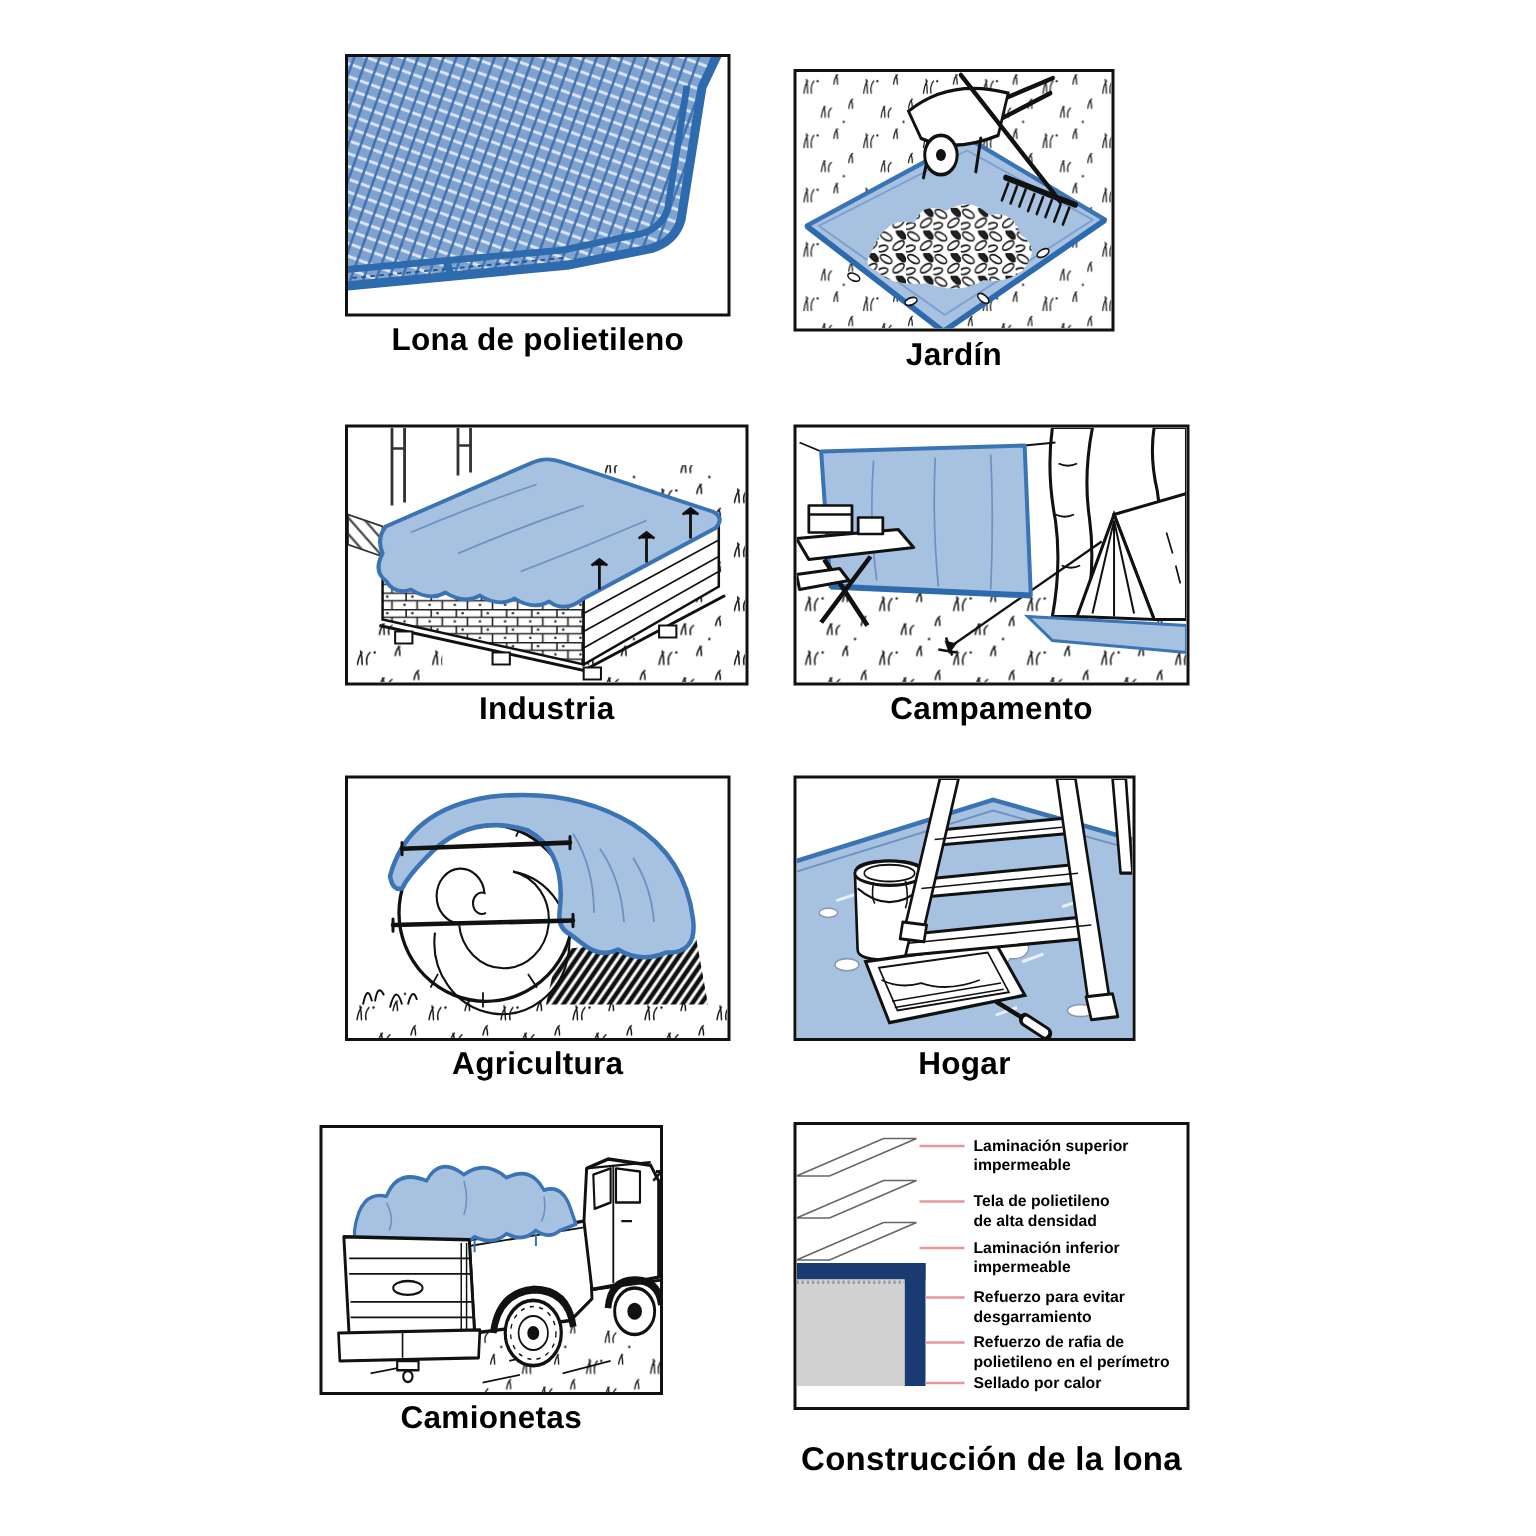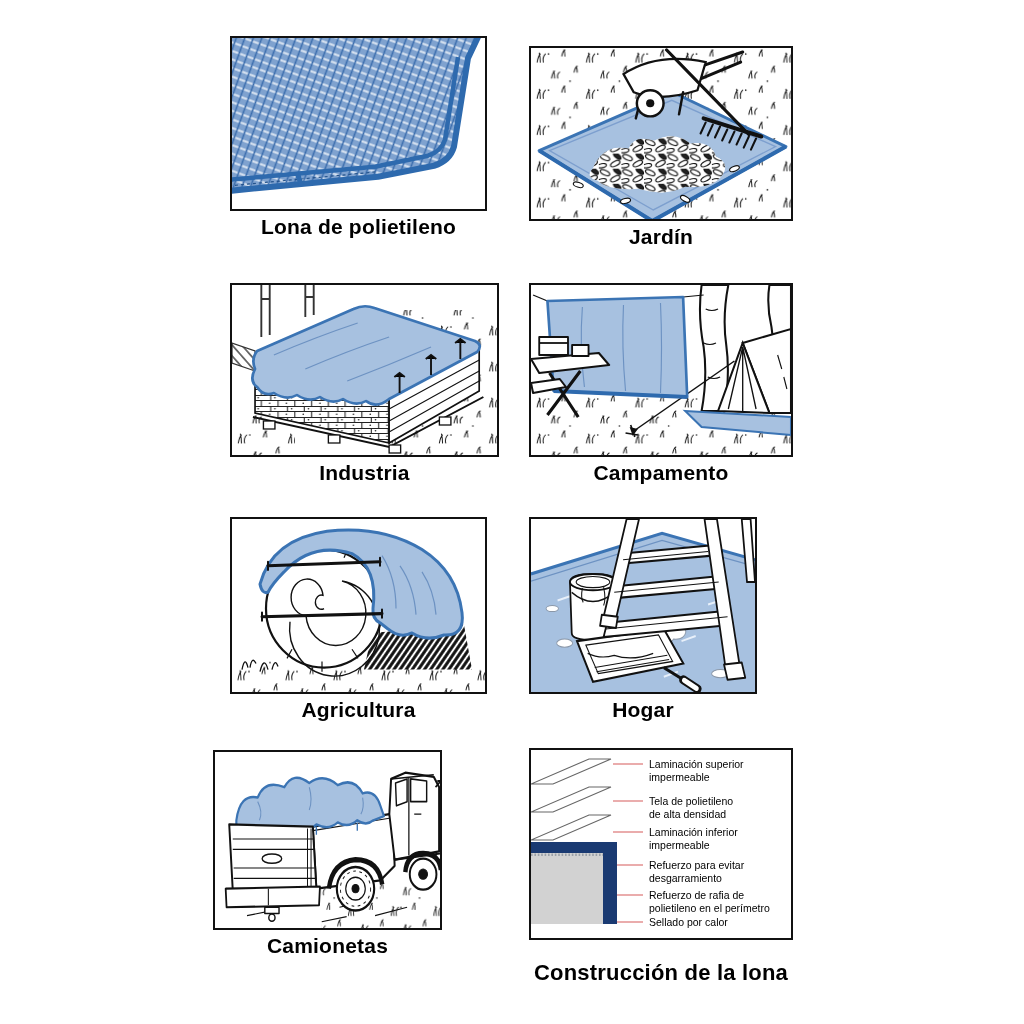--- a/index.html
+++ b/index.html
@@ -5,21 +5,21 @@
   html,body{margin:0;padding:0;background:#fff;}
   .sheet{position:relative;width:1024px;height:1024px;background:#fff;
          font-family:"Liberation Sans",sans-serif;overflow:hidden;}
   .fig{position:absolute;margin:0;}
   .panel{position:relative;border:2px solid #111;background:#fff;box-sizing:border-box;overflow:hidden;}
   .panel svg{display:block;width:100%;height:100%;}
   .caption{font-weight:700;font-size:21px;color:#000;text-align:center;margin-top:4px;
            letter-spacing:.2px;white-space:nowrap;}
   .caption.big{font-size:22px;margin-top:20px;}
   .clabel{position:absolute;left:118px;width:140px;font-size:10.5px;line-height:12.5px;
-          color:#000;font-weight:400;}
+          color:#000;font-weight:700;}
   .clabel span{display:block;}
 </style>
 </head>
 <body>
 
 <div class="sheet">
 
   <svg width="0" height="0" style="position:absolute" aria-hidden="true">
     <defs>
       <pattern id="weave" width="8" height="8" patternUnits="userSpaceOnUse" patternTransform="rotate(20)">
@@ -70,21 +70,21 @@
           <path d="M-3,152 L146,138 L202,127 Q218,122 222,108 L236,20 L247,-3" fill="none" stroke="#2e6aae" stroke-width="6" stroke-linejoin="round"></path>
           <path d="M-3,141 L143,128 L196,117 Q209,113 213,101 L226,19" fill="none" stroke="#2e6aae" stroke-width="4.5" stroke-linejoin="round"></path>
           <path d="M-3,147 L145,133" stroke="#24538c" stroke-width="1.2" stroke-dasharray="3,3"></path>
           <path d="M66,136 l3,10" stroke="#2e6aae" stroke-width="5"></path>
         </g>
       </svg>
     </div>
     <figcaption class="caption">Lona de polietileno</figcaption>
   </figure>
 
-  <figure class="fig" style="left:529px;top:46px;width:264px">
+  <figure class="fig" style="left:529px;top:46px;width:214px">
     <div class="panel" style="height:175px">
       <svg viewBox="0 0 253 170" preserveAspectRatio="none">
         <rect width="253" height="170" fill="url(#grass)"></rect>
         <g>
           <polygon points="8,102 138,44 248,98 118,172" fill="#a7c1e0" stroke="#3b74b4" stroke-width="3" stroke-linejoin="round"></polygon>
           <polygon points="18,102 137,52 238,98 119,161" fill="none" stroke="#7d9fce" stroke-width="1.3"></polygon>
           <path d="M248,98 L118,172 L8,102" fill="none" stroke="#2e6aae" stroke-width="4"></path>
         </g>
         <g>
           <path d="M60,120 Q70,95 95,100 Q100,86 120,92 Q140,82 155,95 Q175,92 180,108 Q195,115 185,128 Q175,140 150,138 Q130,148 105,140 Q75,142 65,132 Q52,128 60,120 Z" fill="#fff"></path>

